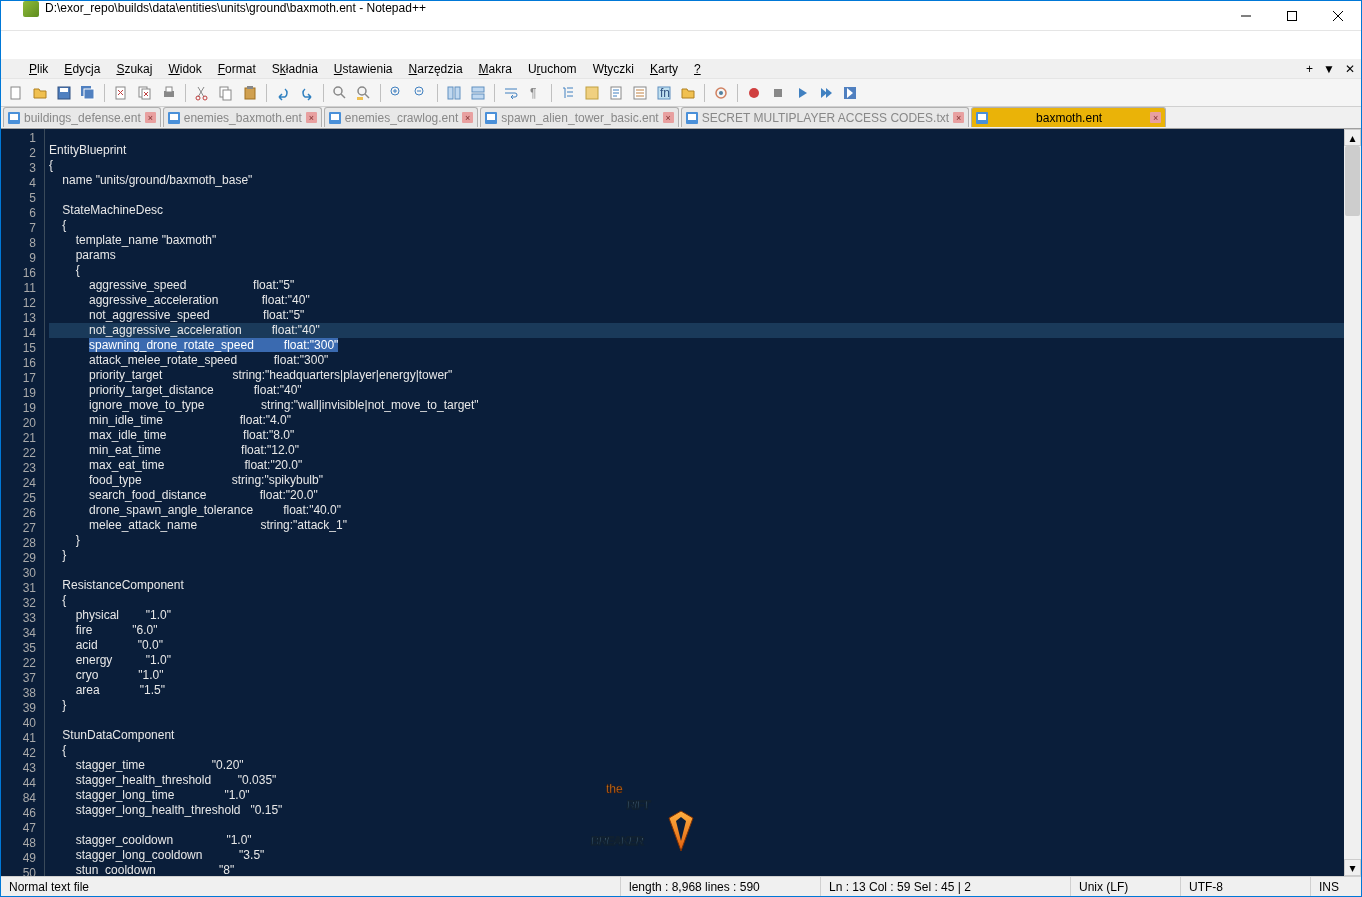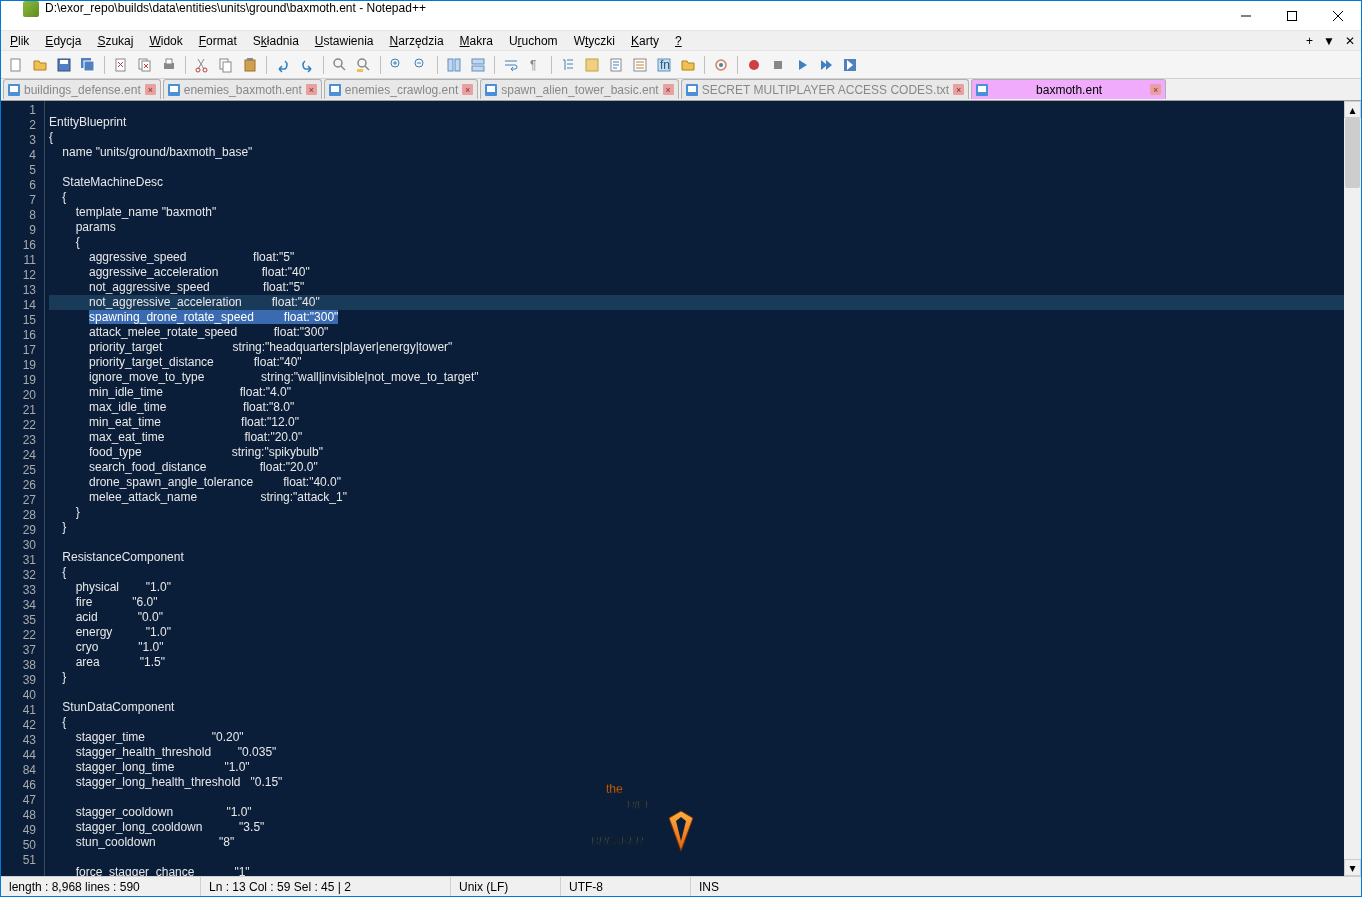--- a/index.html
+++ b/index.html
@@ -5,33 +5,33 @@
 * { margin: 0; padding: 0; box-sizing: border-box; font-family: "Segoe UI", Tahoma, sans-serif; font-size: 12px; }
 body { background: #fff; width: 1362px; height: 897px; overflow: hidden; border: 1px solid #0078d7; display: flex; flex-direction: column; }
 
 .titlebar { height: 30px; background: #fff; display: flex; align-items: flex-start; padding-left: 22px; border-bottom: 1px solid #e5e5e5; }
 .titlebar-icon { width: 16px; height: 16px; margin-right: 6px; background: linear-gradient(135deg, #8fbc3c, #5e8c1e); border-radius: 2px; }
 .titlebar-text { flex: 1; color: #000; }
 .titlebar-controls { display: flex; }
 .titlebar-btn { width: 46px; height: 30px; display: flex; align-items: center; justify-content: center; color: #000; }
 .titlebar-btn svg { width: 10px; height: 10px; }
 
-.menubar { height: 20px; background: #f0f0f0; display: flex; align-items: center; padding-left: 1px; border-bottom: 1px solid #e5e5e5; }
+.menubar { height: 20px; background: #f0f0f0; display: flex; align-items: center; padding-left: 20px; border-bottom: 1px solid #e5e5e5; margin-top: 28px; }
 .menubar-item { padding: 2px 8px; color: #000; }
 .menubar-item .ul { text-decoration: underline; }
 .menubar-right { margin-left: auto; display: flex; align-items: center; padding-right: 6px; gap: 10px; color: #000; }
 
 .toolbar { height: 28px; background: #f5f5f5; display: flex; align-items: center; padding: 2px 4px; border-bottom: 1px solid #d0d0d0; gap: 2px; }
 .tb-btn { width: 22px; height: 22px; display: flex; align-items: center; justify-content: center; border-radius: 2px; }
 .tb-sep { width: 1px; height: 18px; background: #c0c0c0; margin: 0 3px; }
 .tb-btn svg { width: 16px; height: 16px; }
 
 .tabbar { height: 22px; background: #f0f0f0; display: flex; padding-left: 2px; border-bottom: 1px solid #a0a0a0; }
 .tab { height: 20px; display: flex; align-items: center; padding: 0 4px; background: #e8e8e8; border: 1px solid #b0b0b0; border-bottom: none; border-top-left-radius: 3px; border-top-right-radius: 3px; margin-right: 2px; color: #888; gap: 4px; }
-.tab.active { background: #f0abfc; color: #000; gap: 48px; }
+.tab.active { background: #eab308; color: #000; gap: 48px; }
 .tab-icon { width: 12px; height: 12px; background: #4a90d9; border-radius: 1px; position: relative; }
 .tab-icon::after { content: ''; position: absolute; inset: 2px 2px 4px 2px; background: #fff; }
 .tab-close { width: 11px; height: 11px; background: #e8a0a0; display: flex; align-items: center; justify-content: center; color: #803030; font-size: 9px; border-radius: 1px; }
 
 .editor { flex: 1; display: flex; background: #0a1e3a; overflow: hidden; position: relative; }
 .gutter { width: 44px; background: #0a1e3a; color: #aaa; text-align: right; padding-right: 8px; font-family: Consolas, monospace; font-size: 13px; line-height: 15px; padding-top: 2px; border-right: 1px solid #3a4a5a; }
 .gutter div { height: 15px; }
 .code { flex: 1; font-family: Consolas, monospace; font-size: 13px; line-height: 15px; padding-top: 14px; padding-left: 4px; color: #e8e8e8; white-space: pre; position: relative; }
 .code-line { height: 15px; position: relative; }
 .code-line.cursor-line { background: #1a3a5a; }
@@ -401,18 +401,19 @@
       <text x="65" y="30" font-family="Impact,Arial Black" font-size="13" fill="url(#lg2)" stroke="#502000" stroke-width="0.5">the</text>
       <text x="90" y="46" font-family="Impact,Arial Black" font-size="44" font-weight="900" fill="url(#lg1)" stroke="#102030" stroke-width="1.5" letter-spacing="-1" transform="skewX(-6)">RIFT</text>
       <text x="58" y="82" font-family="Impact,Arial Black" font-size="40" font-weight="900" fill="url(#lg1)" stroke="#102030" stroke-width="1.5" letter-spacing="-1" transform="skewX(-6)">BREAKER</text>
       <path d="M128 55 L140 88 L152 55 L140 48 Z" fill="url(#lg2)" stroke="#803000" stroke-width="1"></path>
       <path d="M135 58 L140 78 L145 58 L140 54 Z" fill="#0a1e3a"></path>
     </svg>
   </div>
 </div>
 
 <div class="statusbar">
+  <div class="sb-cell flex">Normal text file</div>
   <div class="sb-cell" style="width:200px">length : 8,968    lines : 590</div>
   <div class="sb-cell" style="width:250px">Ln : 13   Col : 59   Sel : 45 | 2</div>
   <div class="sb-cell" style="width:110px">Unix (LF)</div>
   <div class="sb-cell" style="width:130px">UTF-8</div>
   <div class="sb-cell" style="width:50px;border-right:none">INS</div>
 </div>
 
 </body></html>

